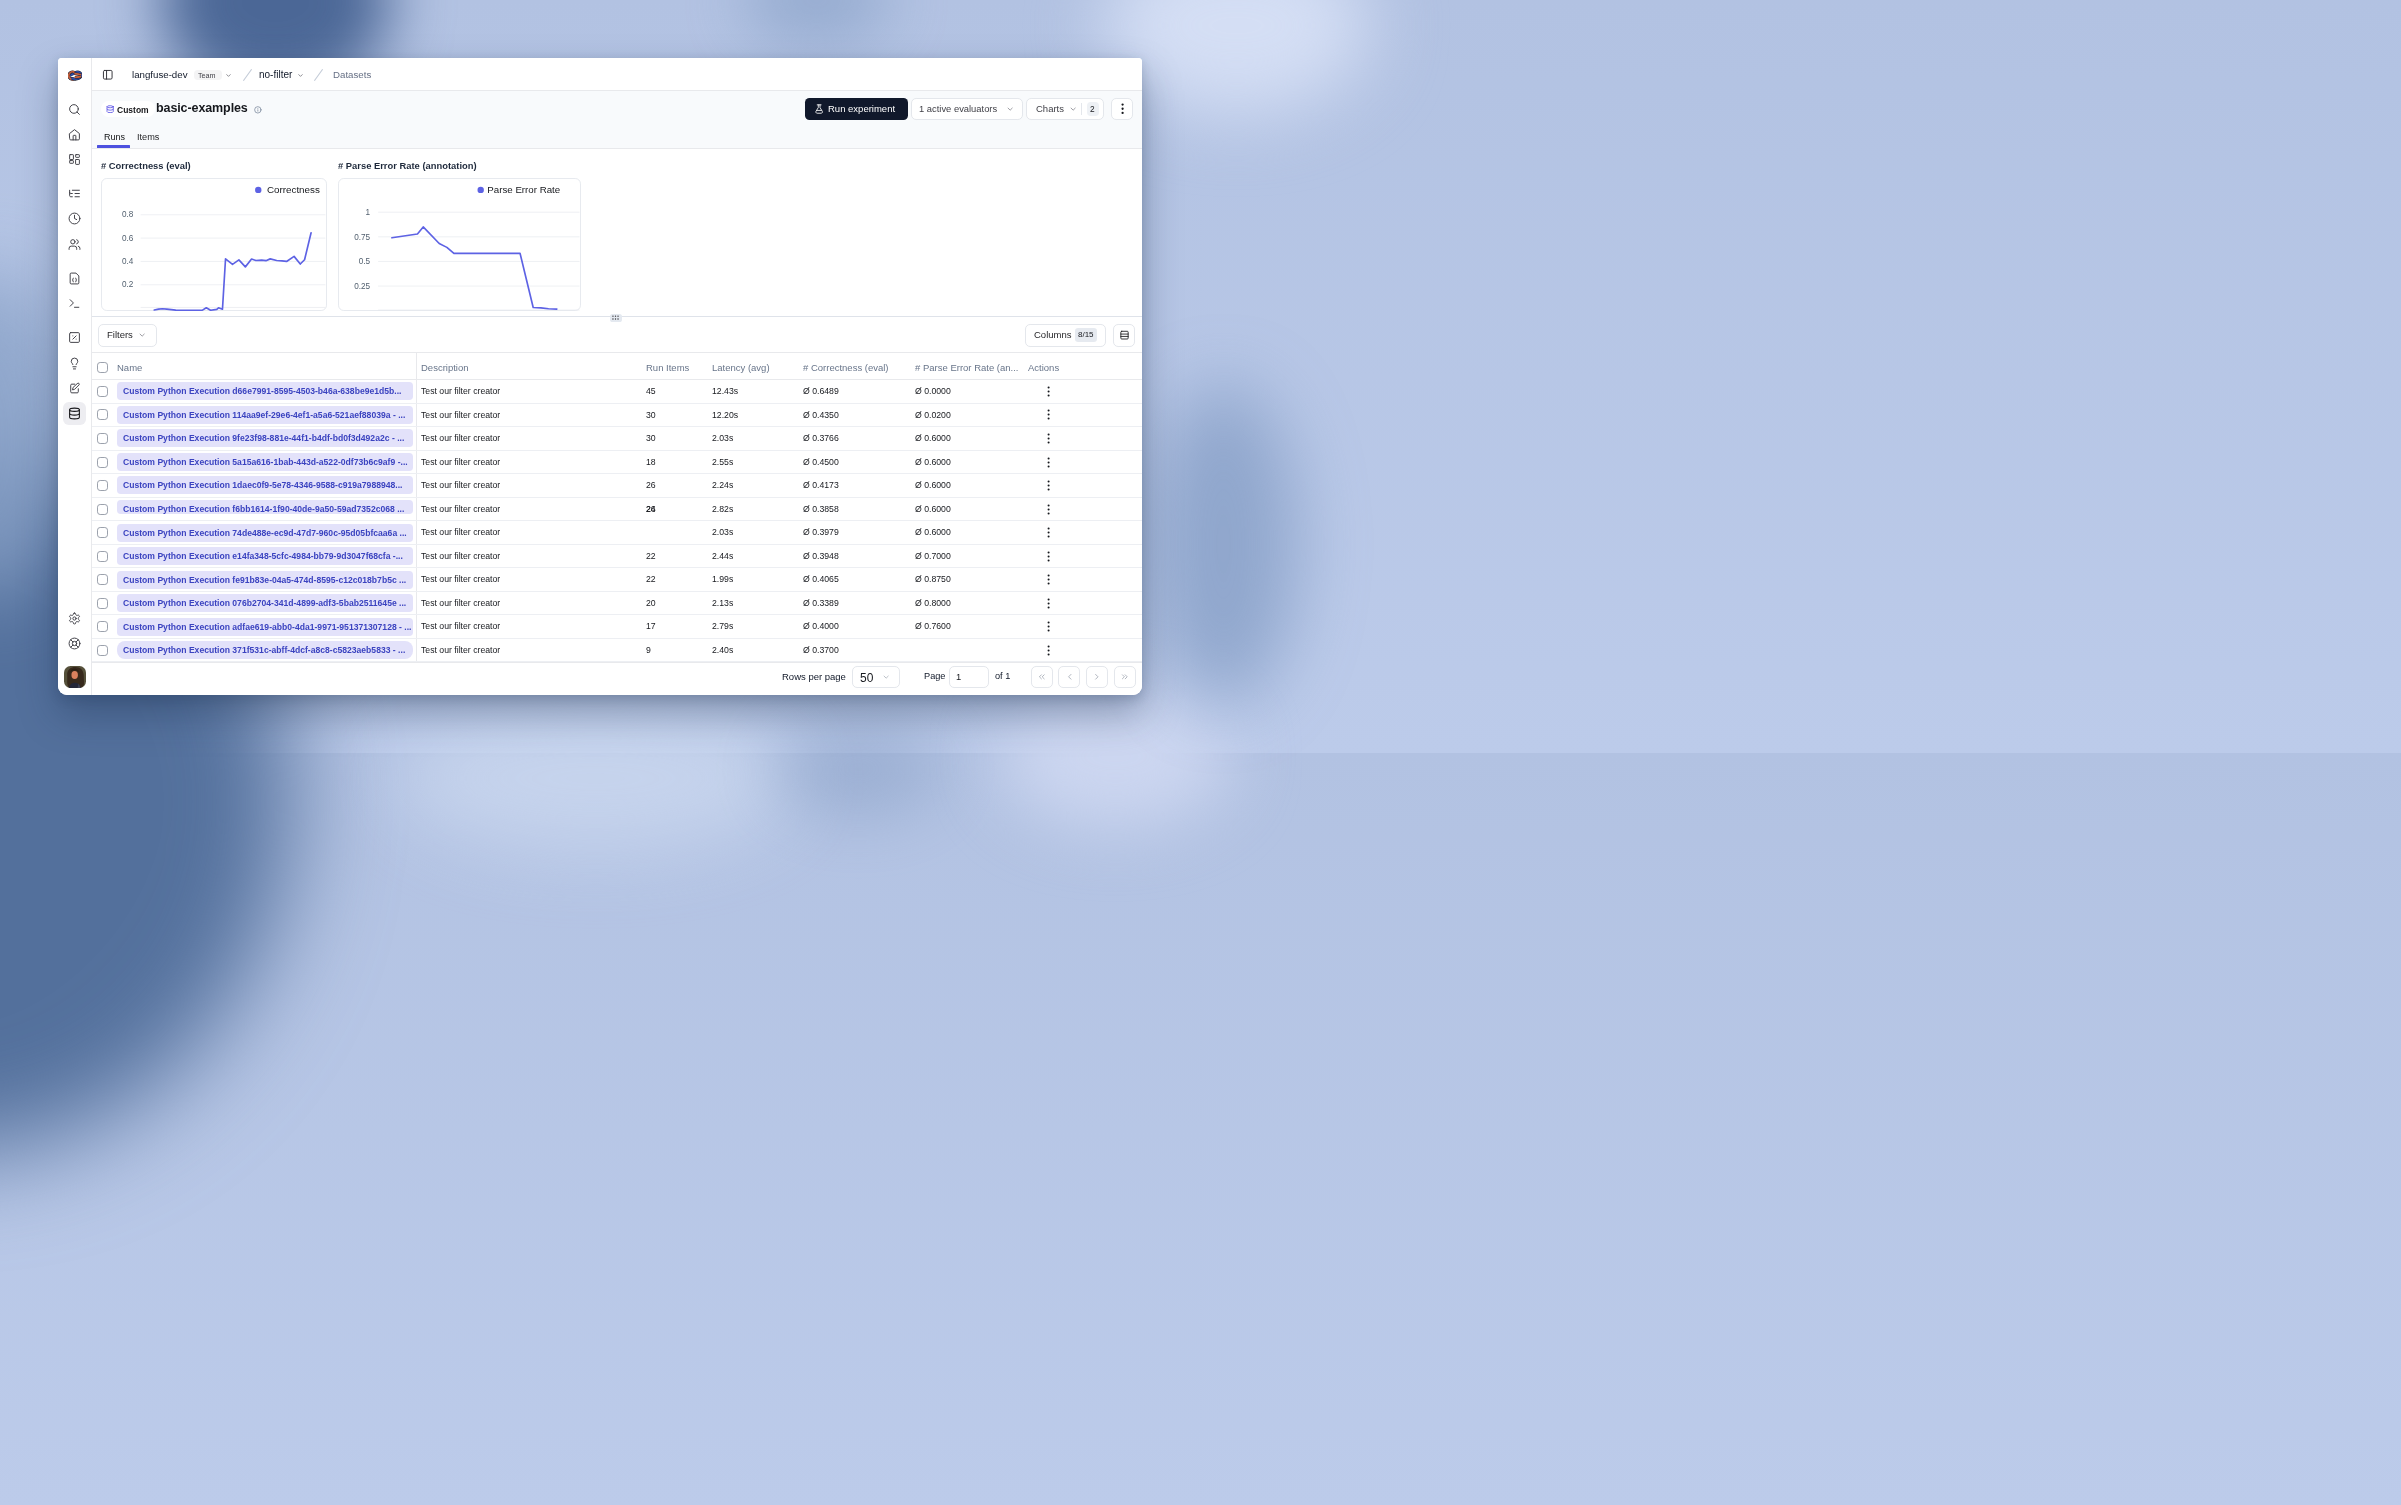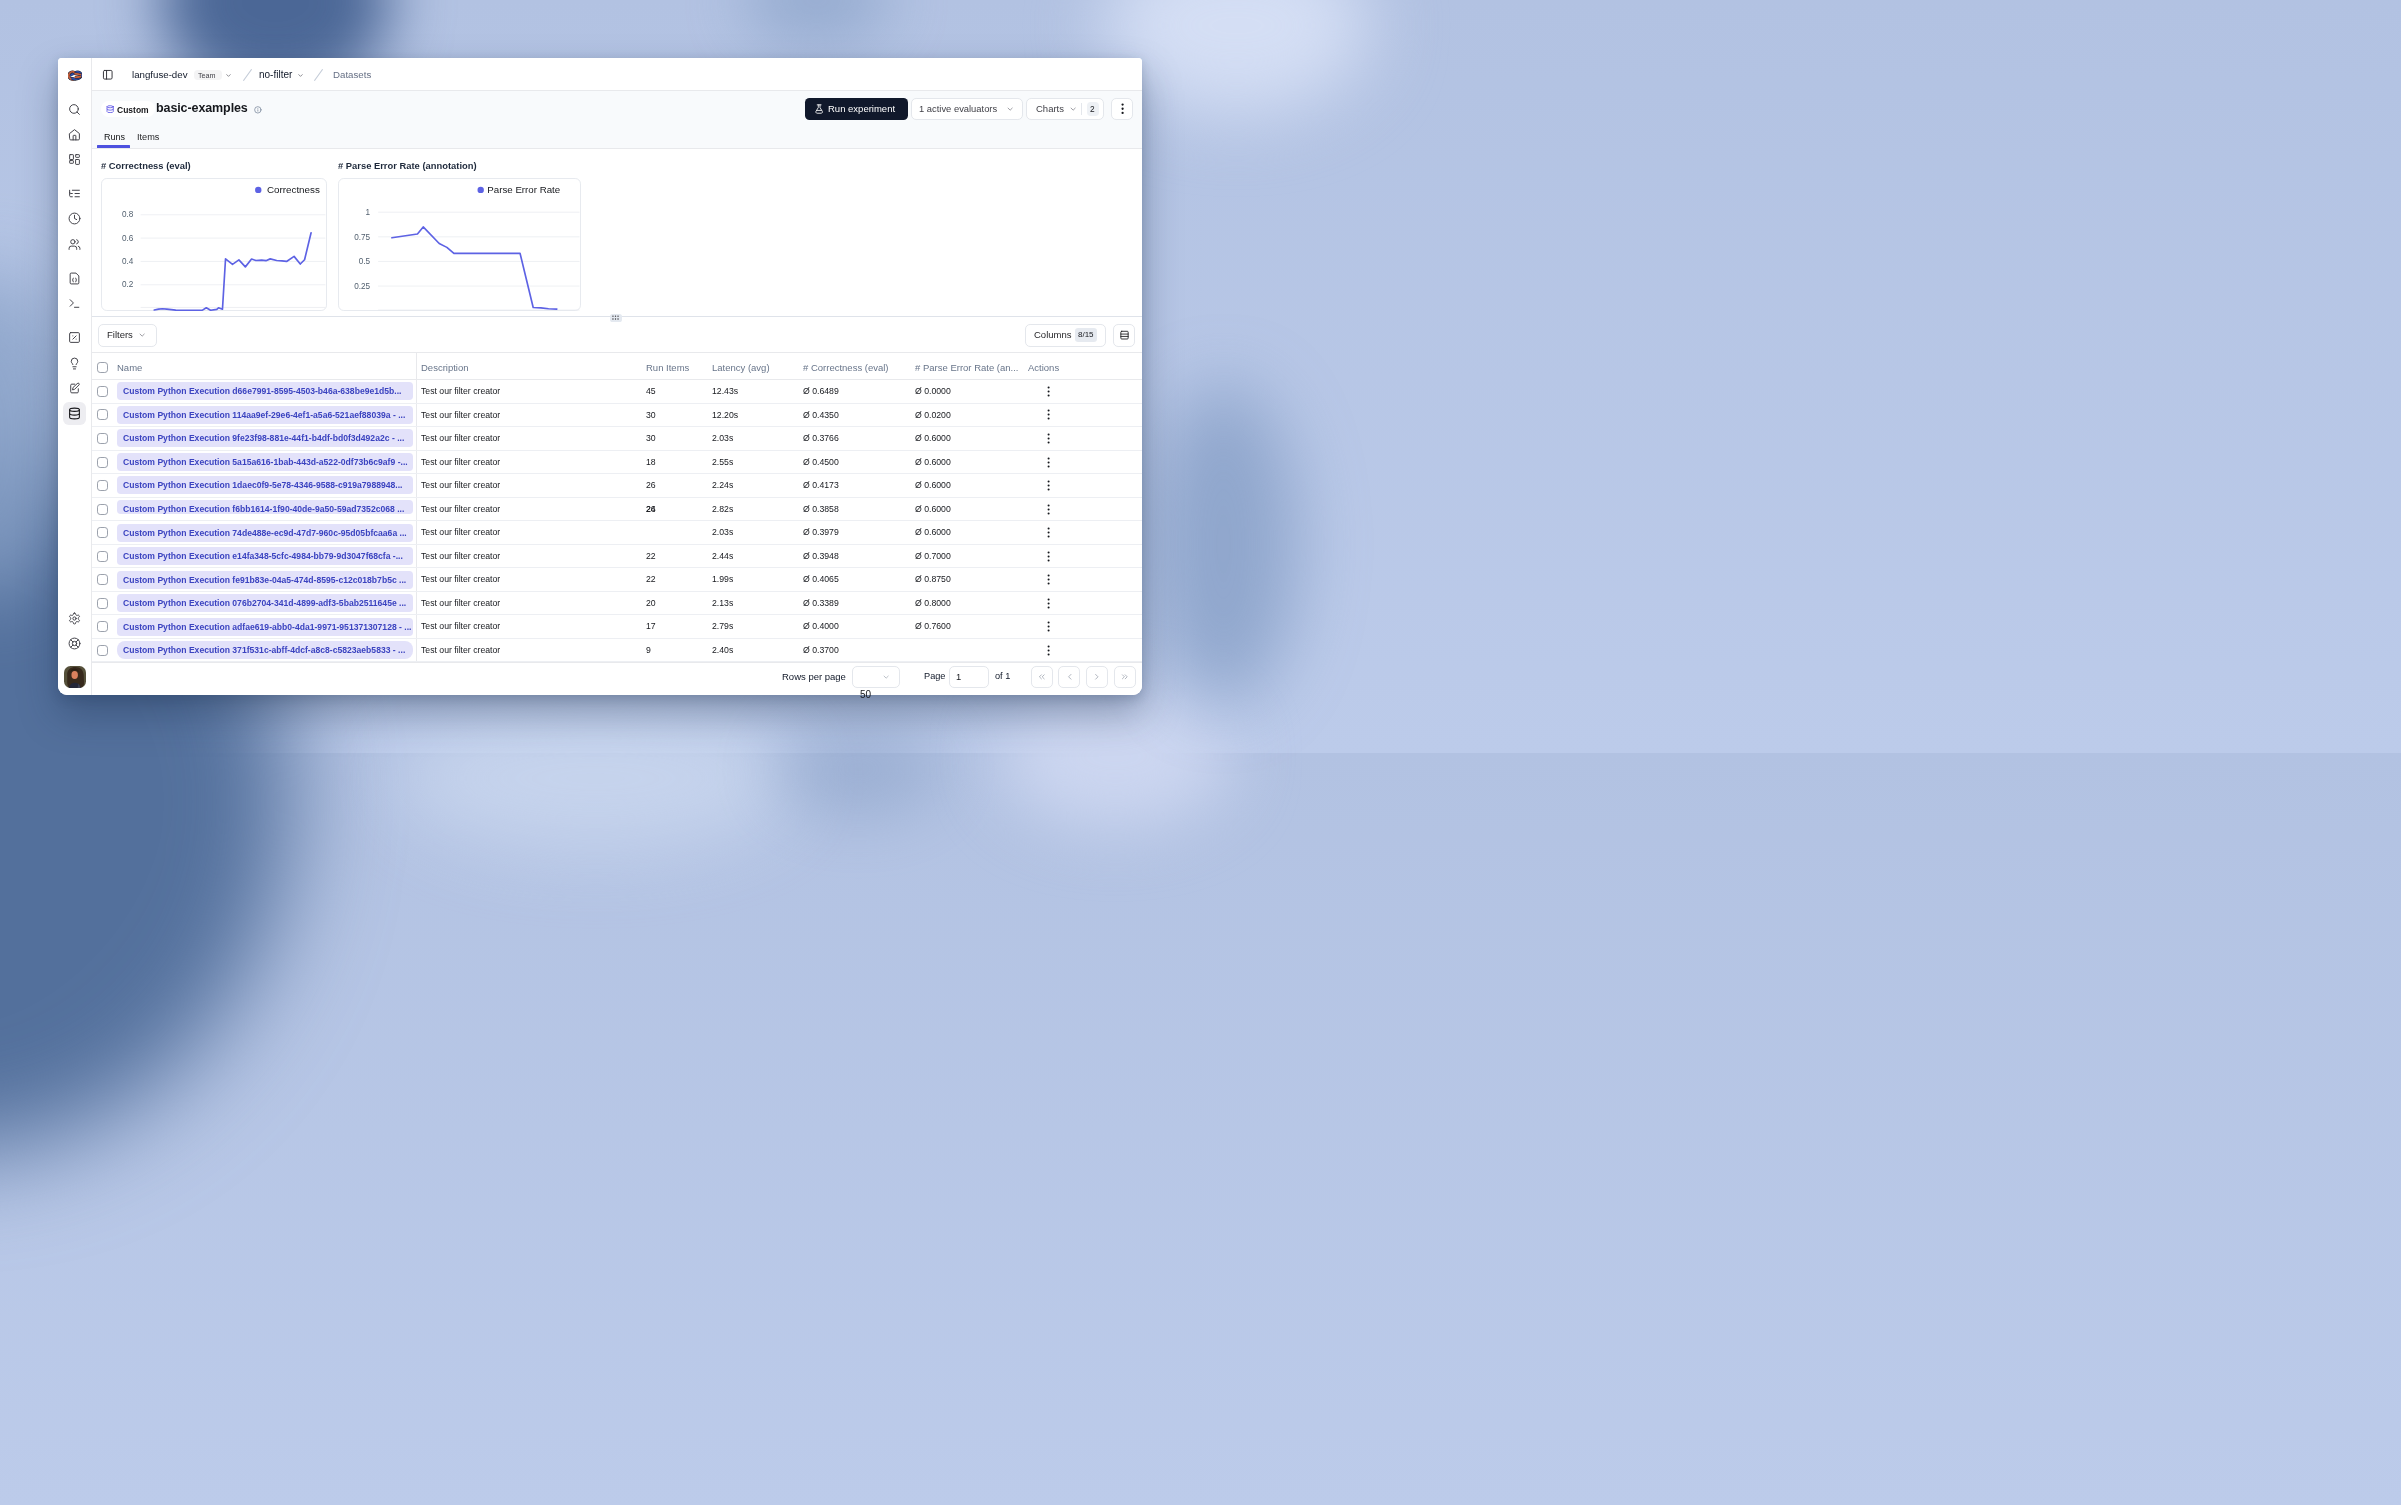--- a/index.html
+++ b/index.html
@@ -525,21 +525,21 @@
   <svg style="left:989px;top:587px;width:3.2px;height:11px" viewBox="0 0 5 17">
       <g fill="#16181d">
         <circle cx="2.5" cy="2.3" r="1.6"></circle>
         <circle cx="2.5" cy="8.5" r="1.6"></circle>
         <circle cx="2.5" cy="14.7" r="1.6"></circle>
       </g>
     </svg>
 
   <div class="txt" style="left:724px;top:613px;font-size:9.5px;font-weight:500;color:#101828">Rows per page</div>
   <div class="btn" style="left:794px;top:608px;width:48px;height:22px"></div>
-  <div class="txt" style="left:802px;top:631px;font-size:10px;color:#16181d">50</div>
+  <div class="txt" style="left:802px;top:613px;font-size:12px;color:#16181d">50</div>
   <svg class="lucide" style="left:824px;top:615px;width:8.3px;height:8.3px;color:#9da3ae;stroke-width:2" viewBox="0 0 24 24">
       <path d="m6 9 6 6 6-6"></path>
     </svg>
   <div class="txt" style="left:866px;top:613px;font-size:9.2px;font-weight:400;color:#101828">Page</div>
   <div class="btn" style="left:891px;top:608px;width:40px;height:22px"></div>
   <div class="txt" style="left:898px;top:613px;font-size:9.4px;color:#16181d">1</div>
   <div class="txt" style="left:937px;top:613px;font-size:9.2px;font-weight:500;color:#101828">of 1</div>
   <div class="btn" style="left:973px;top:608px;width:22px;height:22px"></div>
   <svg class="lucide" style="left:979px;top:614px;width:9.6px;height:9.6px;color:#9da3ae;stroke-width:2" viewBox="0 0 24 24">
       <path d="m11 17-5-5 5-5"></path>

